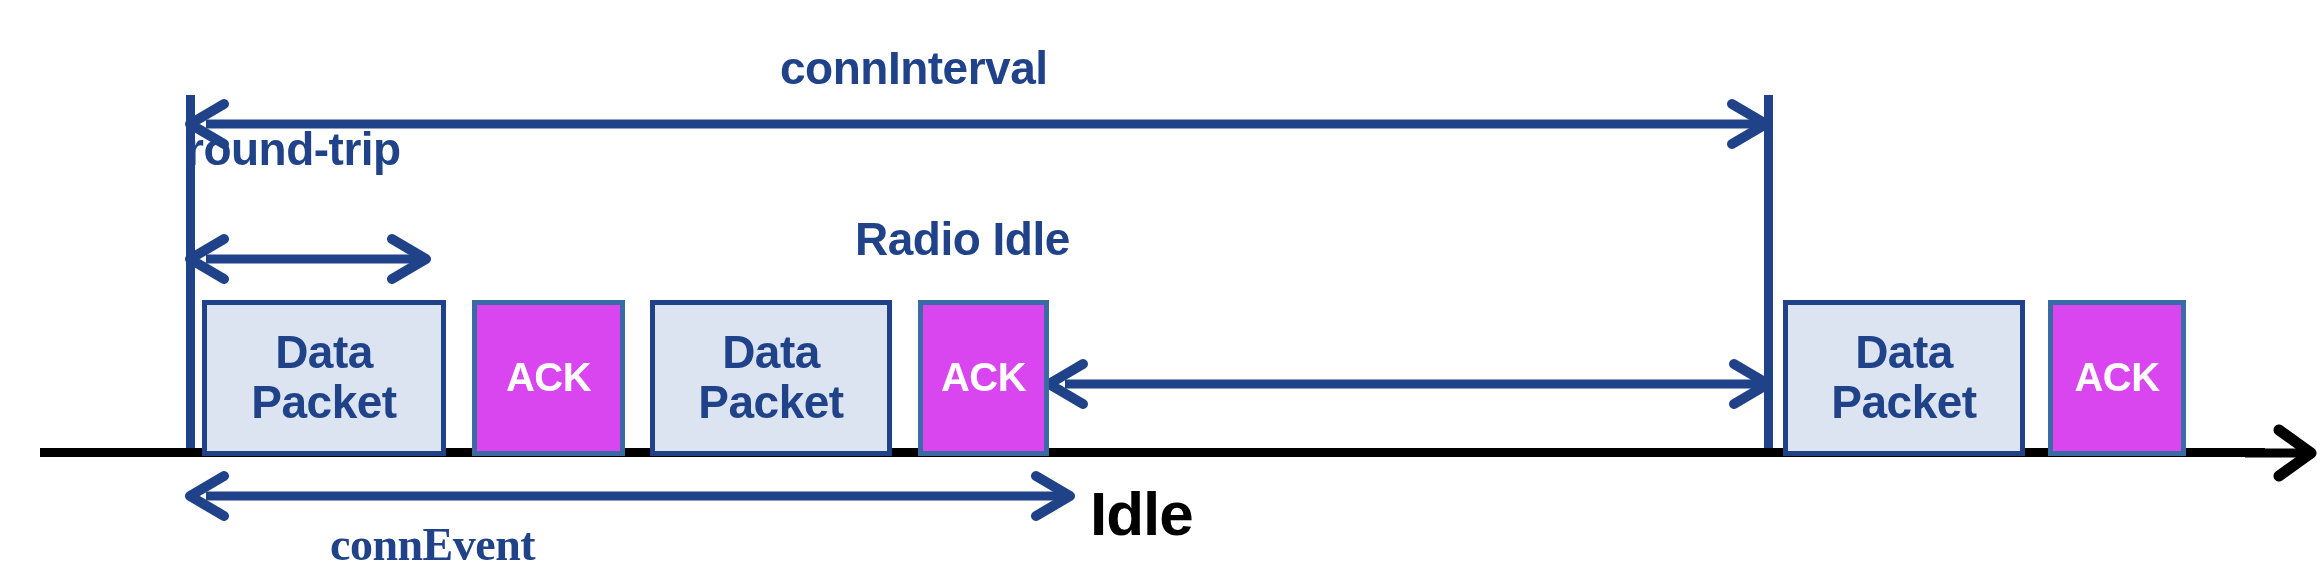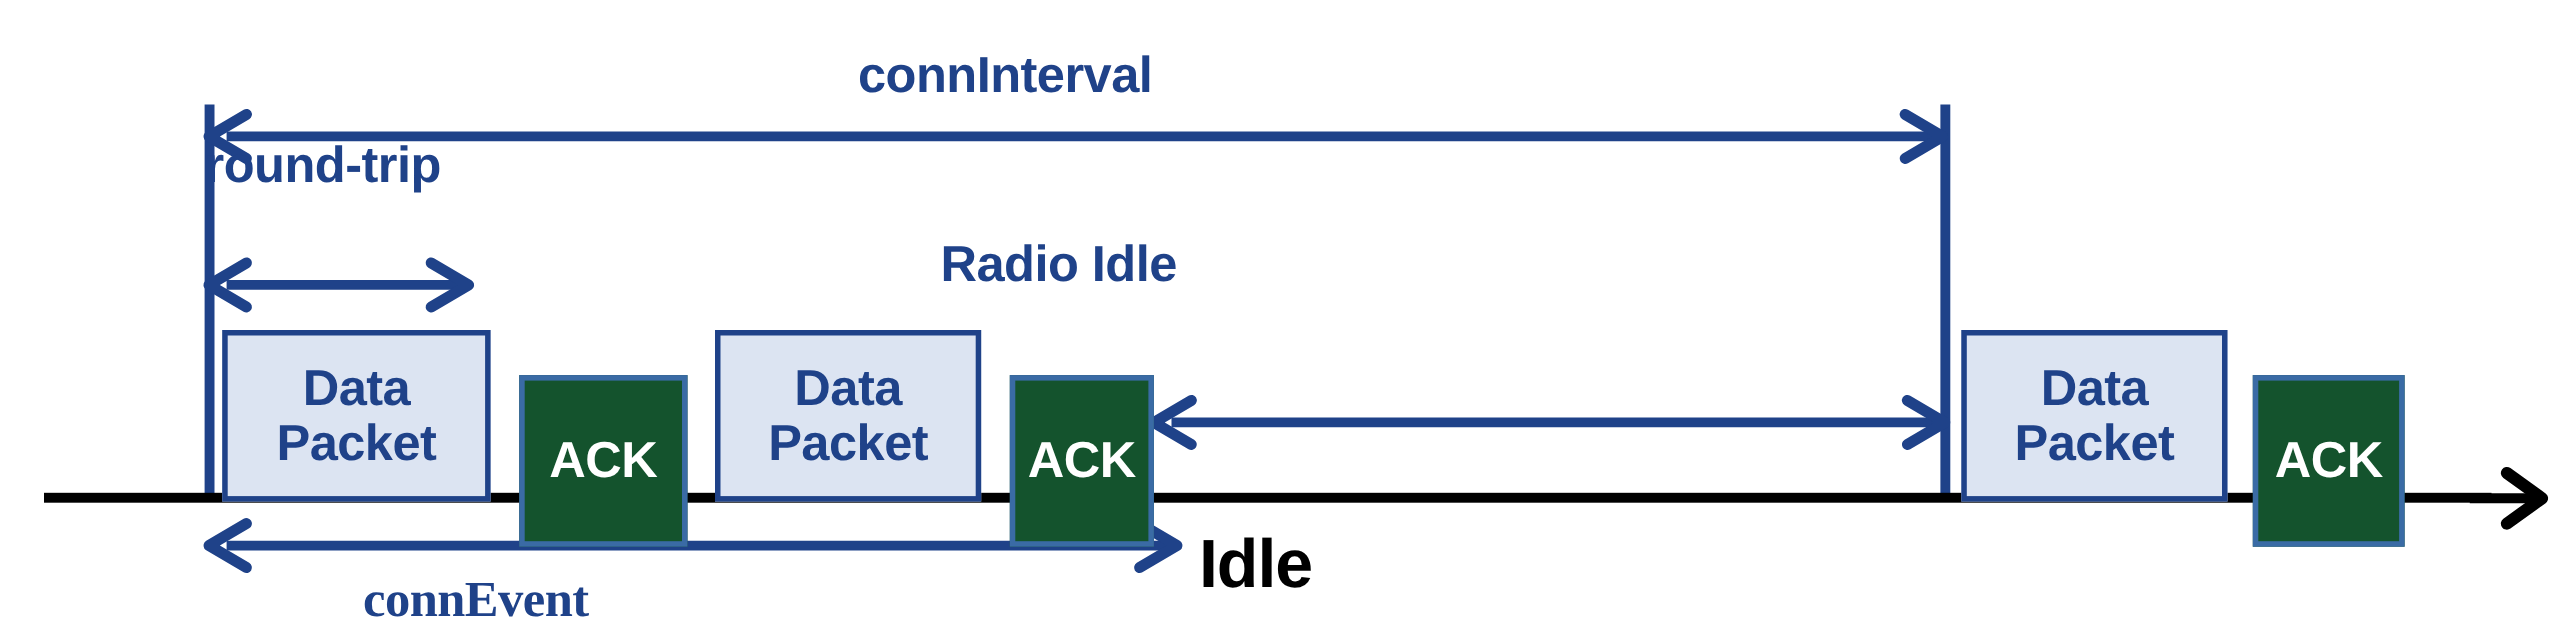--- a/index.html
+++ b/index.html
@@ -42,25 +42,24 @@
     letter-spacing: -0.5px;
   }
   .packet.data {
     background: #dce4f2;
     border: 5px solid #1f4289;
     color: #1f4289;
     font-size: 46px;
     text-align: center;
   }
   .packet.ack {
-    background: #14532d;
+    background: #d946ef;
     border: 5px solid #3a6ba5;
     color: #ffffff;
-    font-size: 46px;
-    margin-top: 41px;
+    font-size: 40px;
   }
   .packet .plabel { display: block; white-space: pre-line; }
 
   
   .timeline-axis {
     position: absolute;
     height: 9px;
     background: #000000;
   }
 

